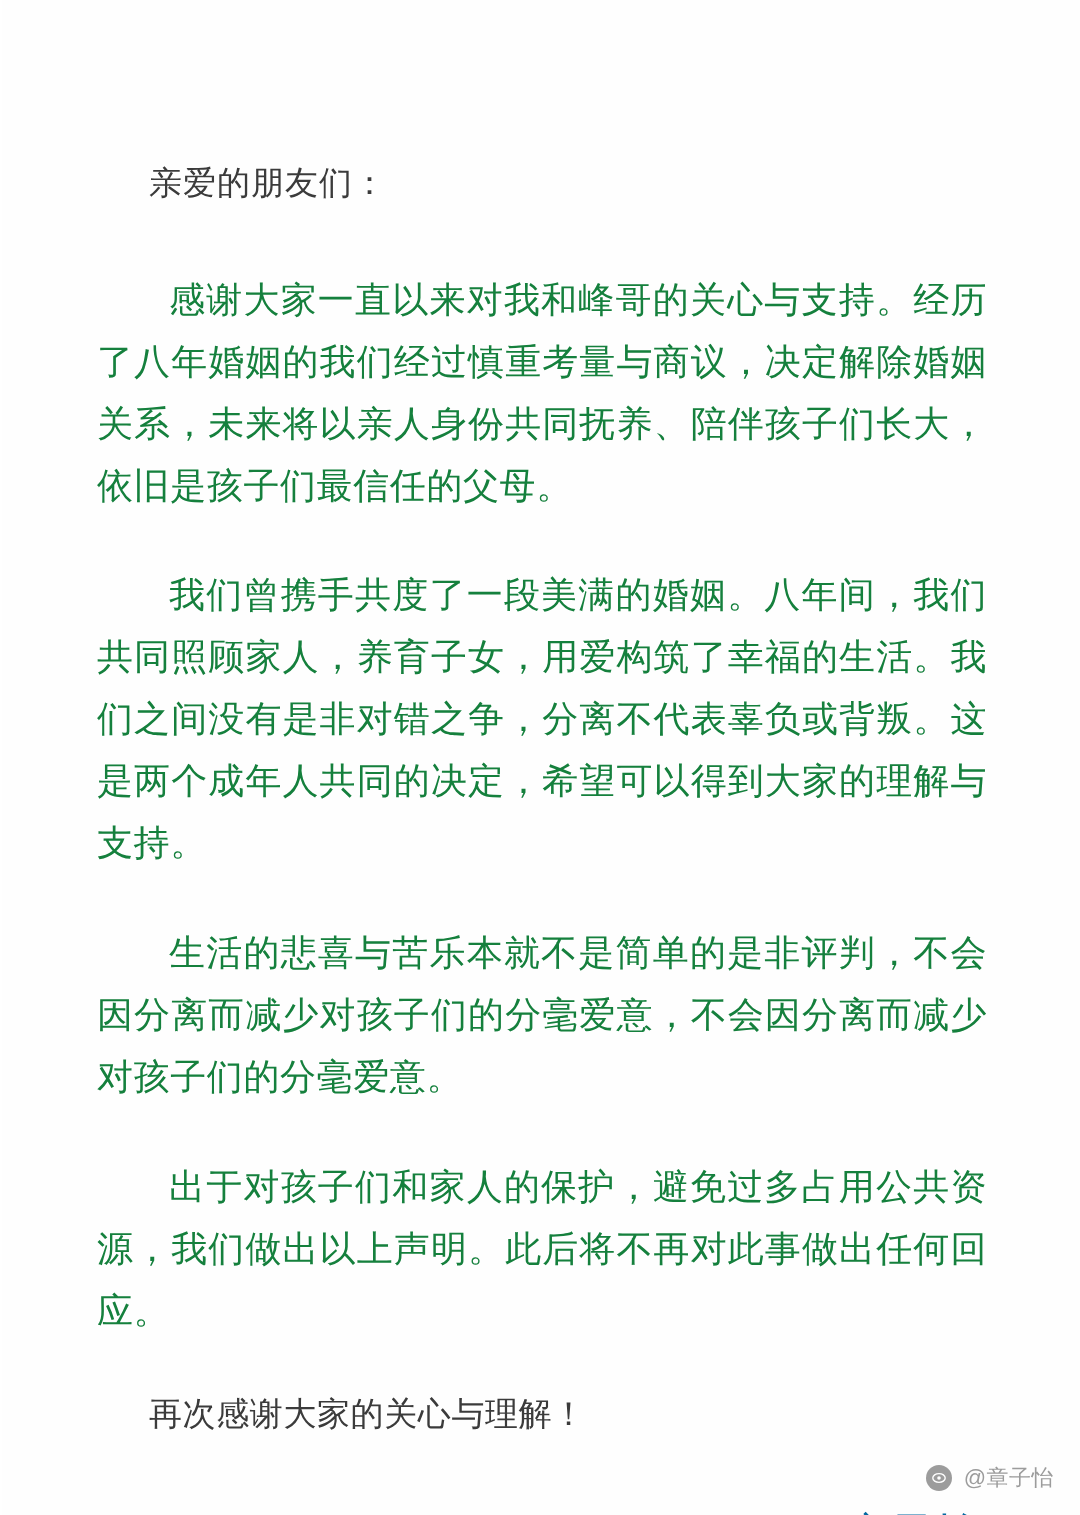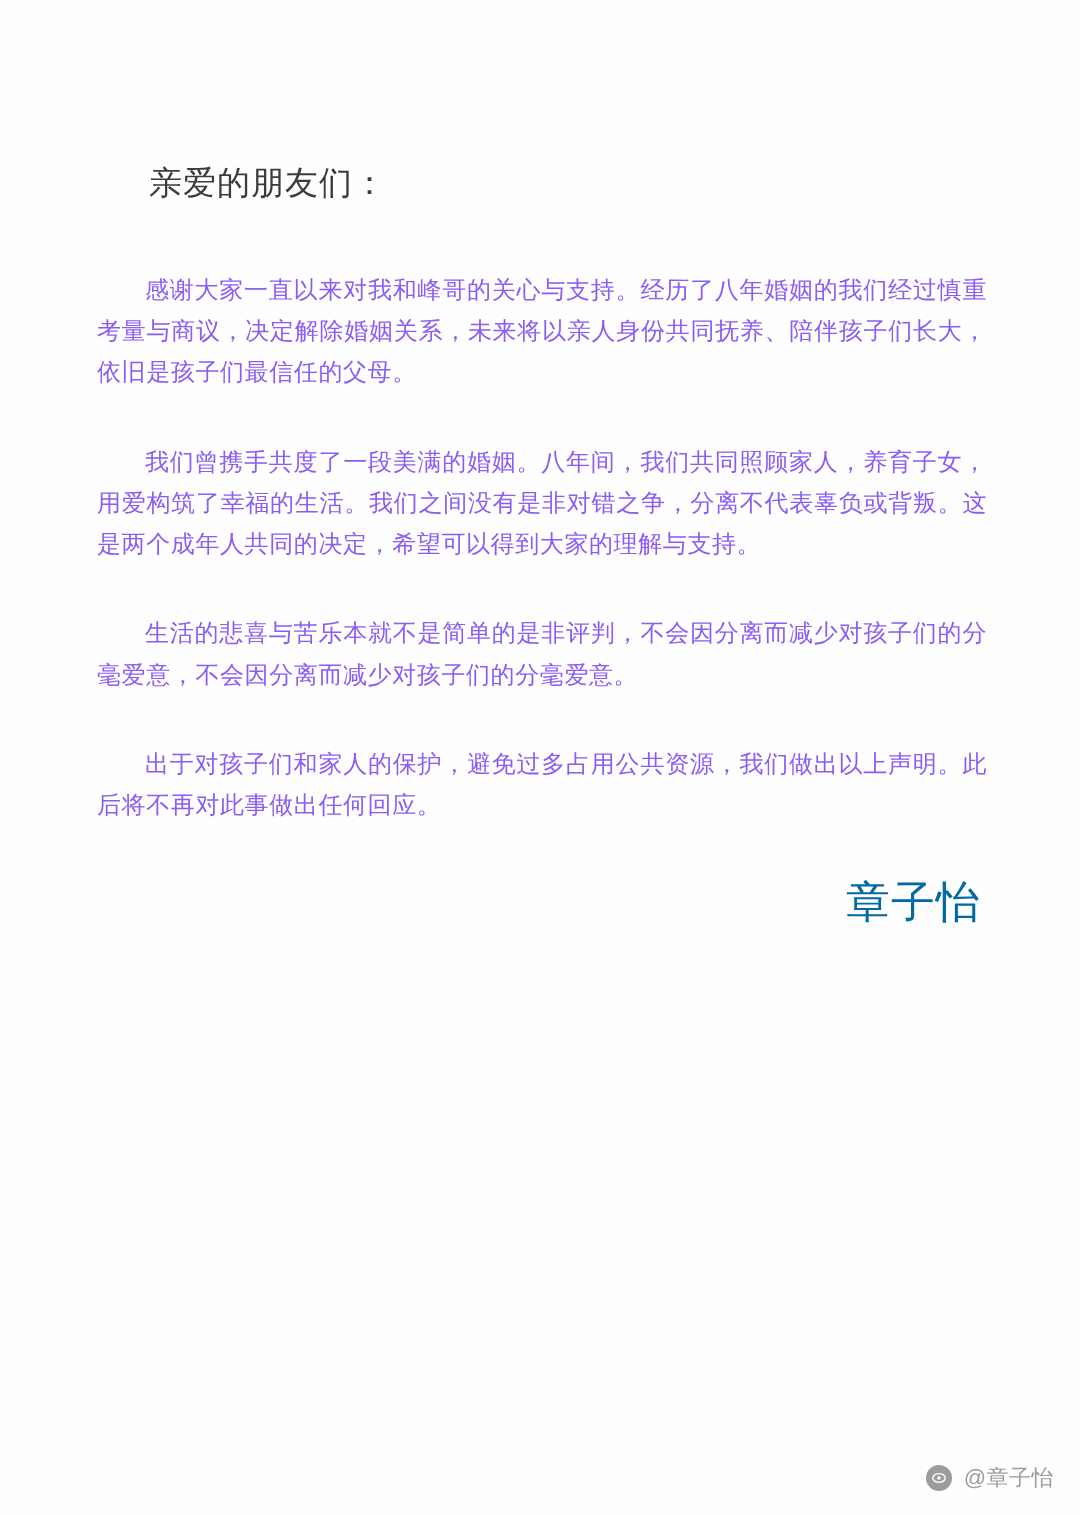--- a/index.html
+++ b/index.html
@@ -33,24 +33,24 @@
   .salutation {
     font-size: 33px;
     line-height: 1.45;
     letter-spacing: 1px;
     color: #3b3b3b;
     margin: 0 0 62px 0;
     text-indent: 0;
     padding-left: 52px;
   }
   .para {
-    font-size: 24px;
+    font-size: 36px;
     line-height: 1.72;
     letter-spacing: 0.6px;
-    color: #8b5cf6;
+    color: #15803d;
     margin: 0 0 48px 0;
     text-align: justify;
     text-indent: 2em;
     text-justify: inter-ideograph;
   }
   .para.no-indent-close {
     margin-bottom: 46px;
   }
   .closing {
     font-size: 33px;
@@ -107,20 +107,21 @@
     <p class="salutation">亲爱的朋友们：</p>
 
     <p class="para">感谢大家一直以来对我和峰哥的关心与支持。经历了八年婚姻的我们经过慎重考量与商议，决定解除婚姻关系，未来将以亲人身份共同抚养、陪伴孩子们长大，依旧是孩子们最信任的父母。</p>
 
     <p class="para">我们曾携手共度了一段美满的婚姻。八年间，我们共同照顾家人，养育子女，用爱构筑了幸福的生活。我们之间没有是非对错之争，分离不代表辜负或背叛。这是两个成年人共同的决定，希望可以得到大家的理解与支持。</p>
 
     <p class="para">生活的悲喜与苦乐本就不是简单的是非评判，不会因分离而减少对孩子们的分毫爱意，不会因分离而减少对孩子们的分毫爱意。</p>
 
     <p class="para no-indent-close">出于对孩子们和家人的保护，避免过多占用公共资源，我们做出以上声明。此后将不再对此事做出任何回应。</p>
 
+    <p class="closing">再次感谢大家的关心与理解！</p>
 
     <p class="signature">章子怡</p>
 
   </div>
 
   <div class="watermark">
     <span class="wb-logo">
       <svg width="16" height="16" viewBox="0 0 16 16" aria-hidden="true">
         <ellipse cx="8" cy="8" rx="6.2" ry="4.4" fill="none" stroke="#fefefe" stroke-width="1.4"></ellipse>
         <circle cx="8" cy="8" r="1.8" fill="#fefefe"></circle>

